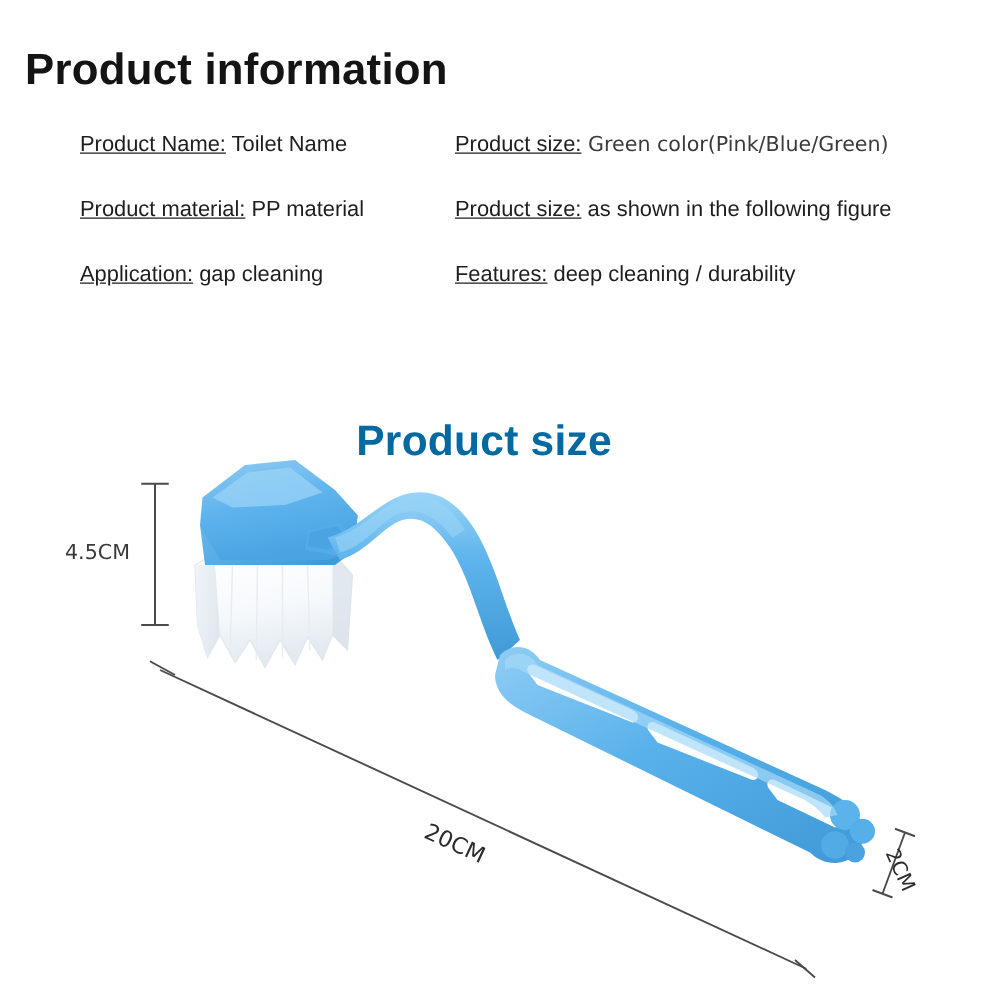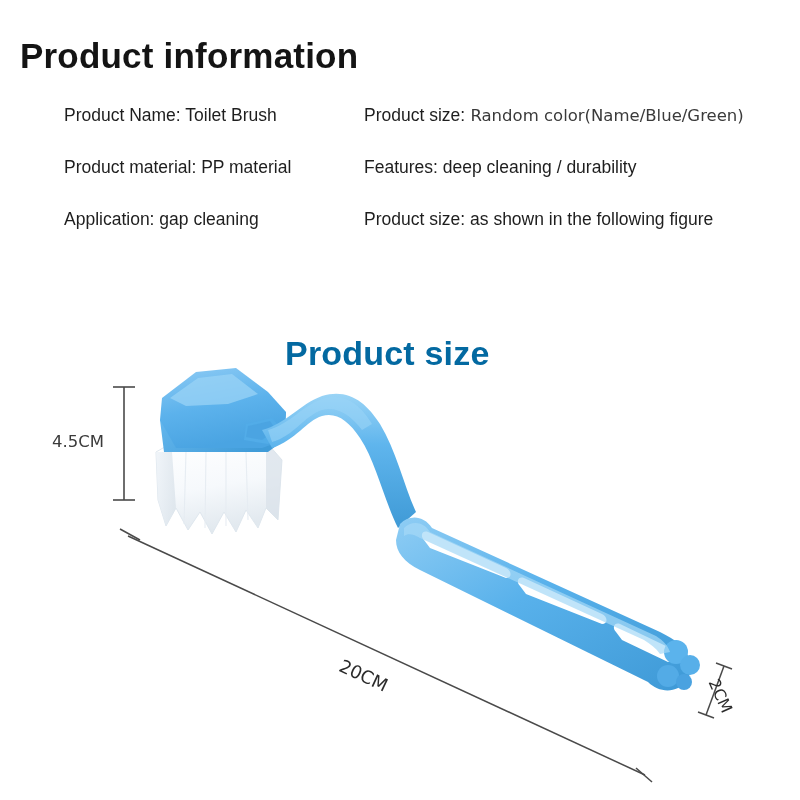--- a/index.html
+++ b/index.html
@@ -52,20 +52,21 @@
   }
   .spec-line.alt {
     font-family: "DejaVu Sans", sans-serif;
     font-size: 16.5px;
     color: #3a3a3a;
   }
   .spec-line .lead {
     font-family: "Liberation Sans", sans-serif;
     font-size: 17.5px;
     color: #1e1e1e;
+    text-decoration: underline;
   }
 
   
   .size-title {
     position: absolute;
     left: 285px;
     top: 334px;
     font-size: 34px;
     font-weight: bold;
     color: #0369a1;
@@ -114,44 +115,44 @@
 </head>
 <body>
 
 <div id="page">
 
   <div class="page-title">Product information</div>
 
   <div class="spec-col-left">
     <div class="spec-line">
       <span class="lead">Product Name:</span>
-      <span>Toilet Brush</span>
+      <span>Toilet Name</span>
     </div>
     <div class="spec-line">
       <span class="lead">Product material:</span>
       <span>PP material</span>
     </div>
     <div class="spec-line">
       <span class="lead">Application:</span>
       <span>gap cleaning</span>
     </div>
   </div>
 
   <div class="spec-col-right">
     <div class="spec-line alt">
       <span class="lead">Product size:</span>
-      <span>Random color(Name/Blue/Green)</span>
+      <span>Green color(Pink/Blue/Green)</span>
+    </div>
+    <div class="spec-line">
+      <span class="lead">Product size:</span>
+      <span>as shown in the following figure</span>
     </div>
     <div class="spec-line">
       <span class="lead">Features:</span>
       <span>deep cleaning / durability</span>
-    </div>
-    <div class="spec-line">
-      <span class="lead">Product size:</span>
-      <span>as shown in the following figure</span>
     </div>
   </div>
 
   <div class="size-title">Product size</div>
 
   <div class="stage">
     <svg width="800" height="800" viewBox="0 0 800 800" xmlns="http://www.w3.org/2000/svg">
       <defs>
         <linearGradient id="gHandle" x1="0" y1="0" x2="0" y2="1">
           <stop offset="0%" stop-color="#9ad4f6"></stop>

